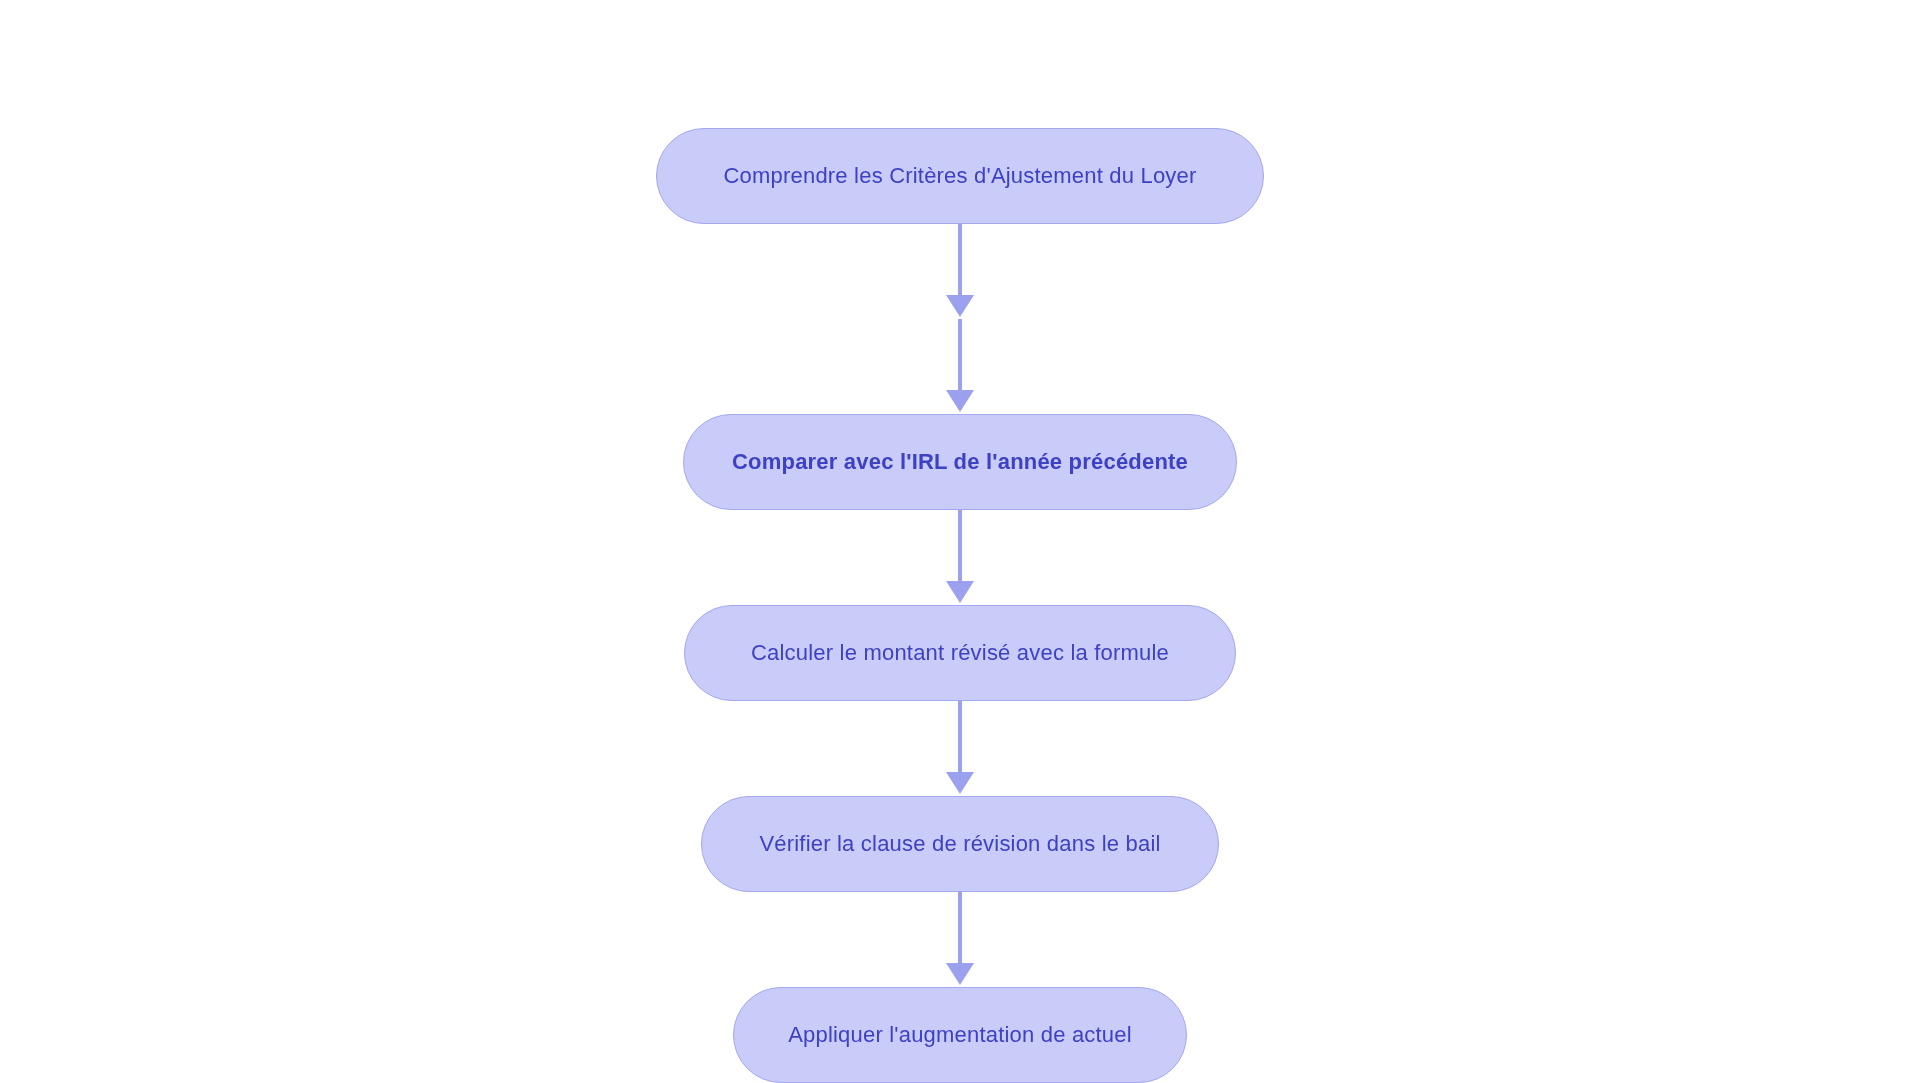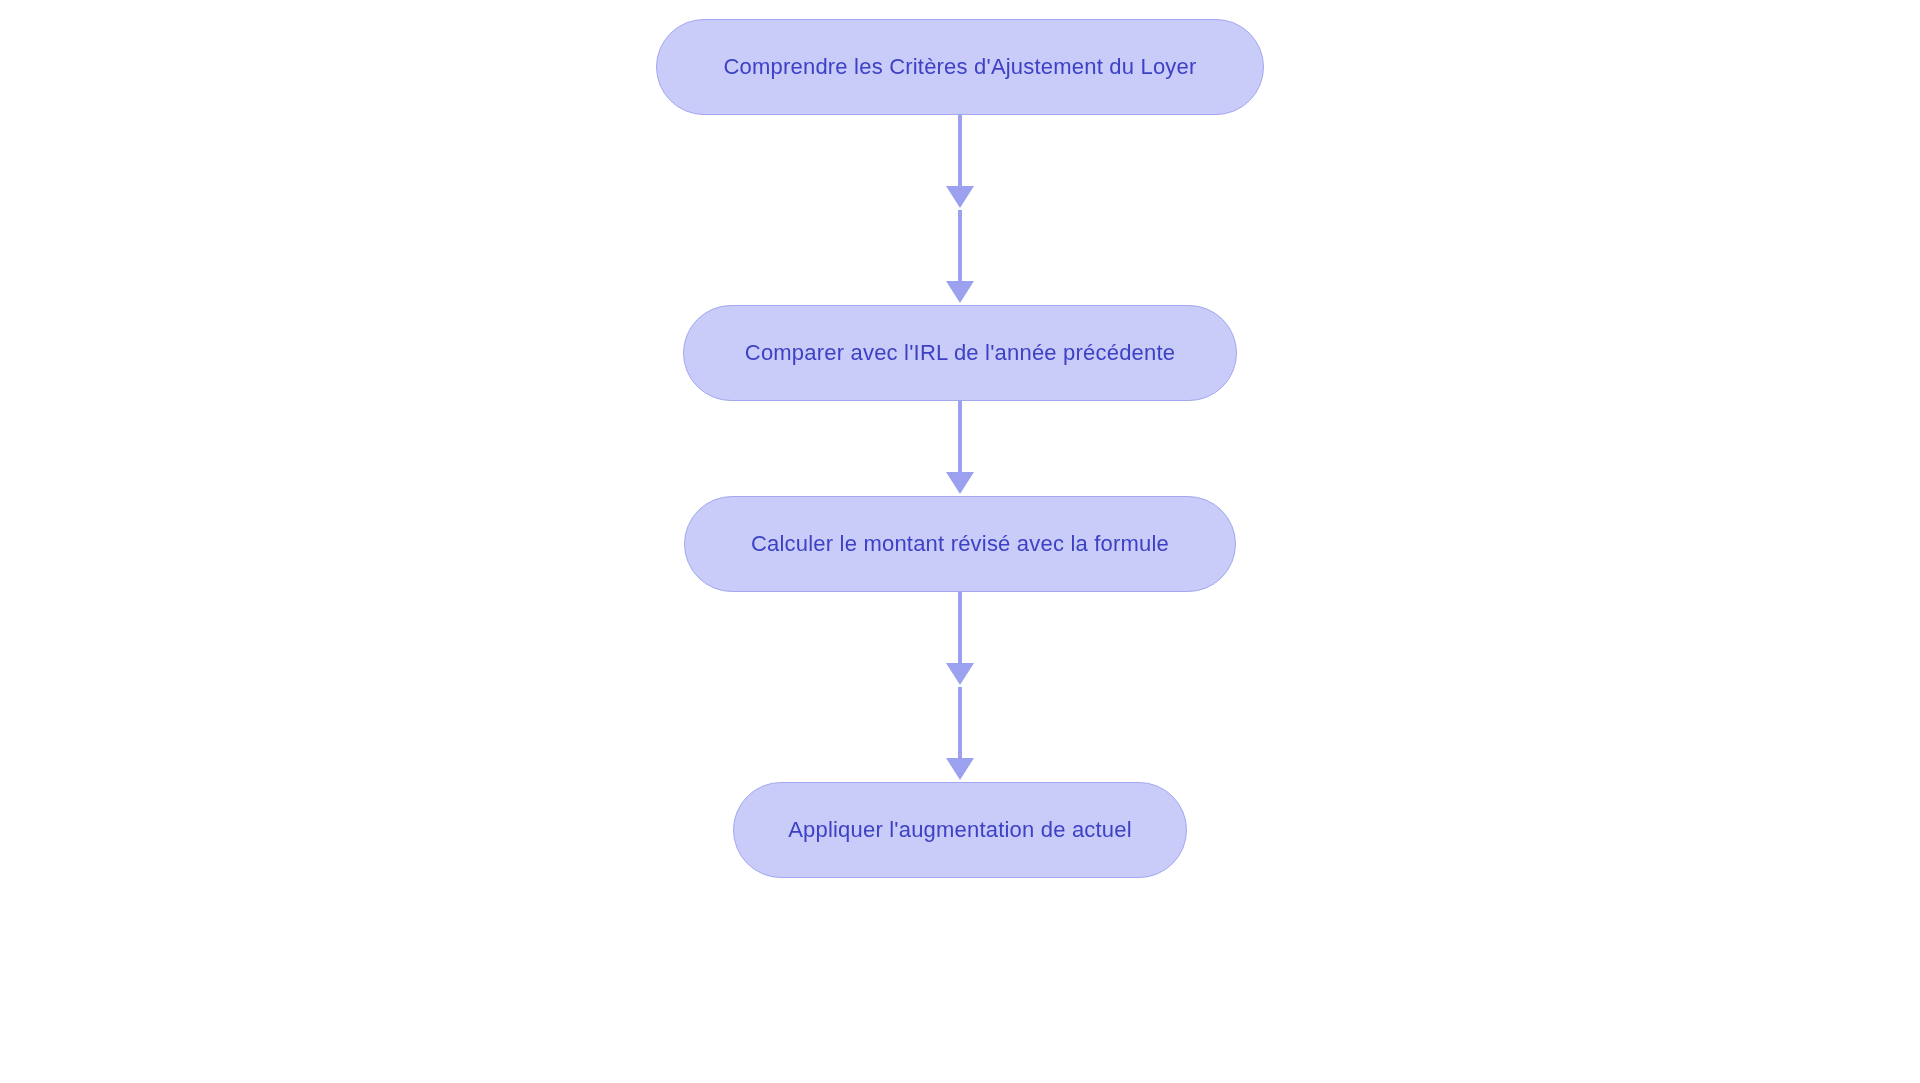--- a/index.html
+++ b/index.html
@@ -17,38 +17,39 @@
     overflow: hidden;
     font-family: "Liberation Sans", "DejaVu Sans", sans-serif;
   }
   .canvas {
     width: 1920px;
     height: 1083px;
     padding-top: 19px;
     display: flex;
     flex-direction: column;
     align-items: center;
+    justify-content: flex-end;
   }
   .node {
     min-height: 96px;
     border-radius: 48px;
     background: var(--node-fill);
     border: 1.5px solid var(--node-border);
     display: flex;
     align-items: center;
     justify-content: center;
     text-align: center;
     color: var(--text-color);
     font-size: 22px;
     letter-spacing: 0.2px;
     flex: 0 0 auto;
   }
   .w1 { width: 608px; }
   .w2 { width: 276px; }
-  .w3 { width: 554px; }
+  .w3 { width: 554px; font-weight: bold; }
   .w4 { width: 552px; }
   .w5 { width: 518px; }
   .w6 { width: 454px; }
   .arrow {
     height: 95px;
     display: flex;
     flex-direction: column;
     align-items: center;
     flex: 0 0 auto;
   }
@@ -98,20 +99,23 @@
 
   <div class="node w4">
     <span>Calculer le montant révisé avec la formule</span>
   </div>
 
   <div class="arrow">
     <div class="shaft"></div>
     <div class="head"></div>
   </div>
 
+  <div class="node w5">
+    <span>Vérifier la clause de révision dans le bail</span>
+  </div>
 
   <div class="arrow">
     <div class="shaft"></div>
     <div class="head"></div>
   </div>
 
   <div class="node w6">
     <span>Appliquer l'augmentation de actuel</span>
   </div>
 

